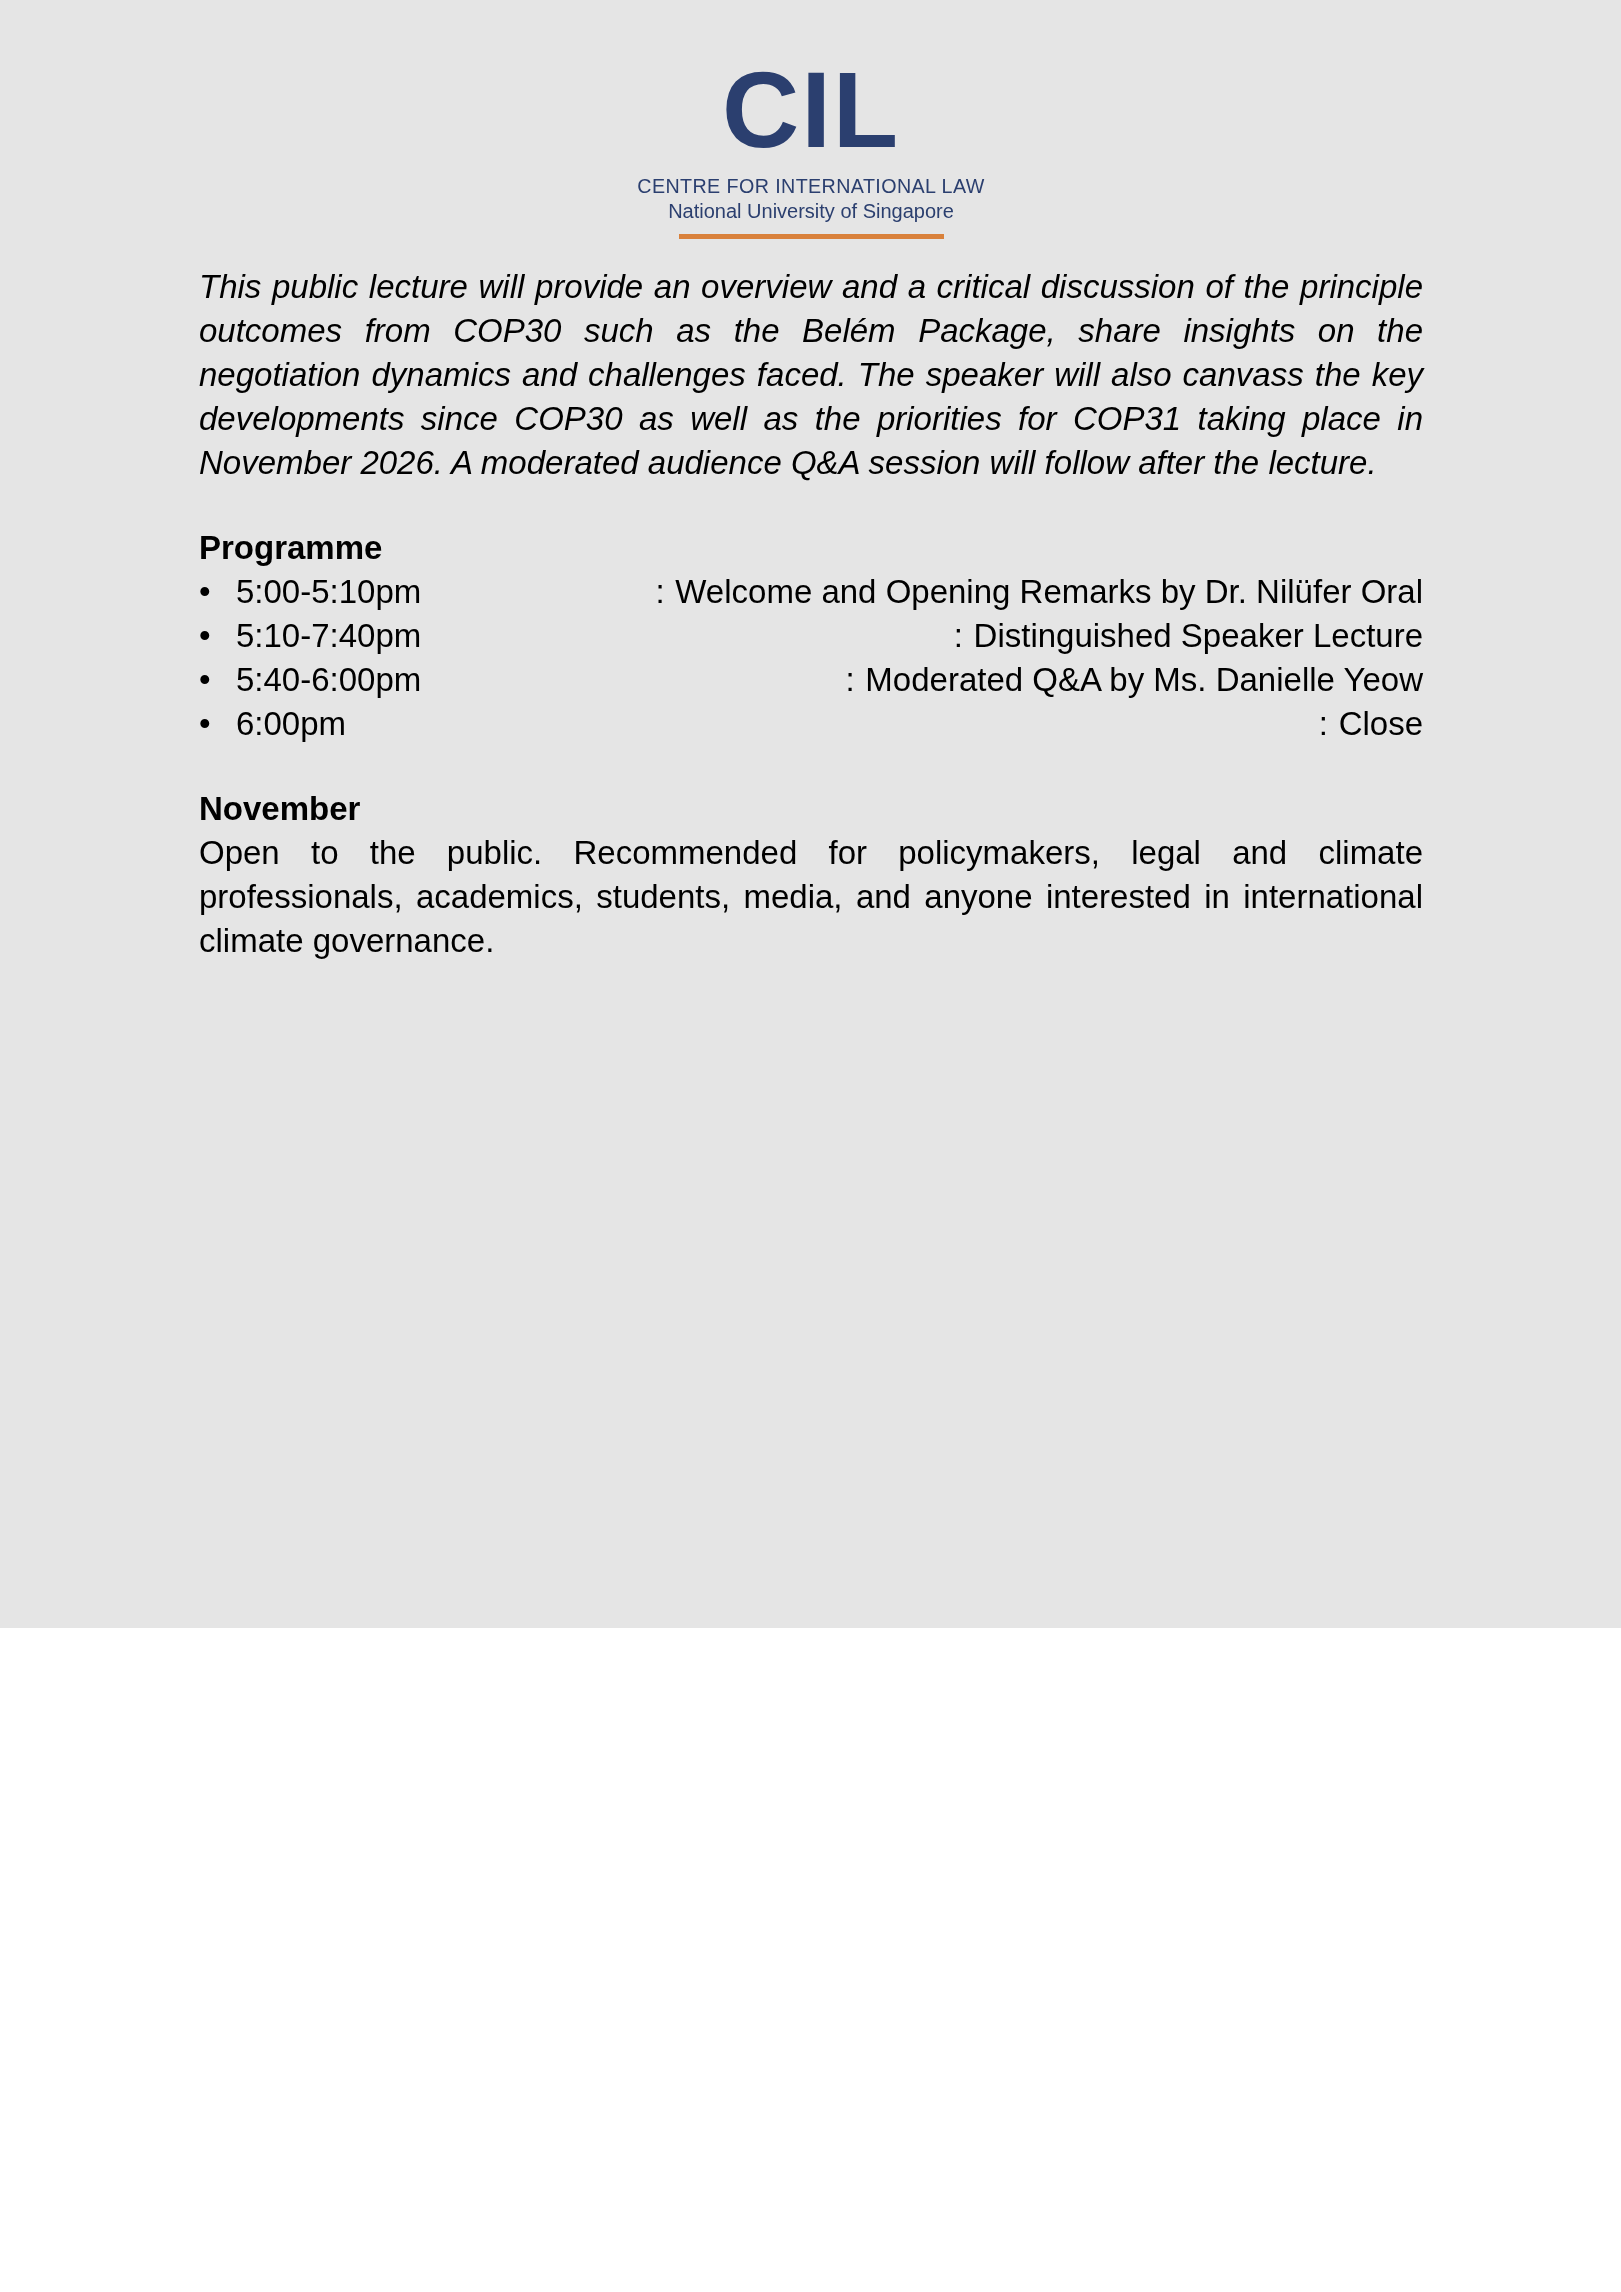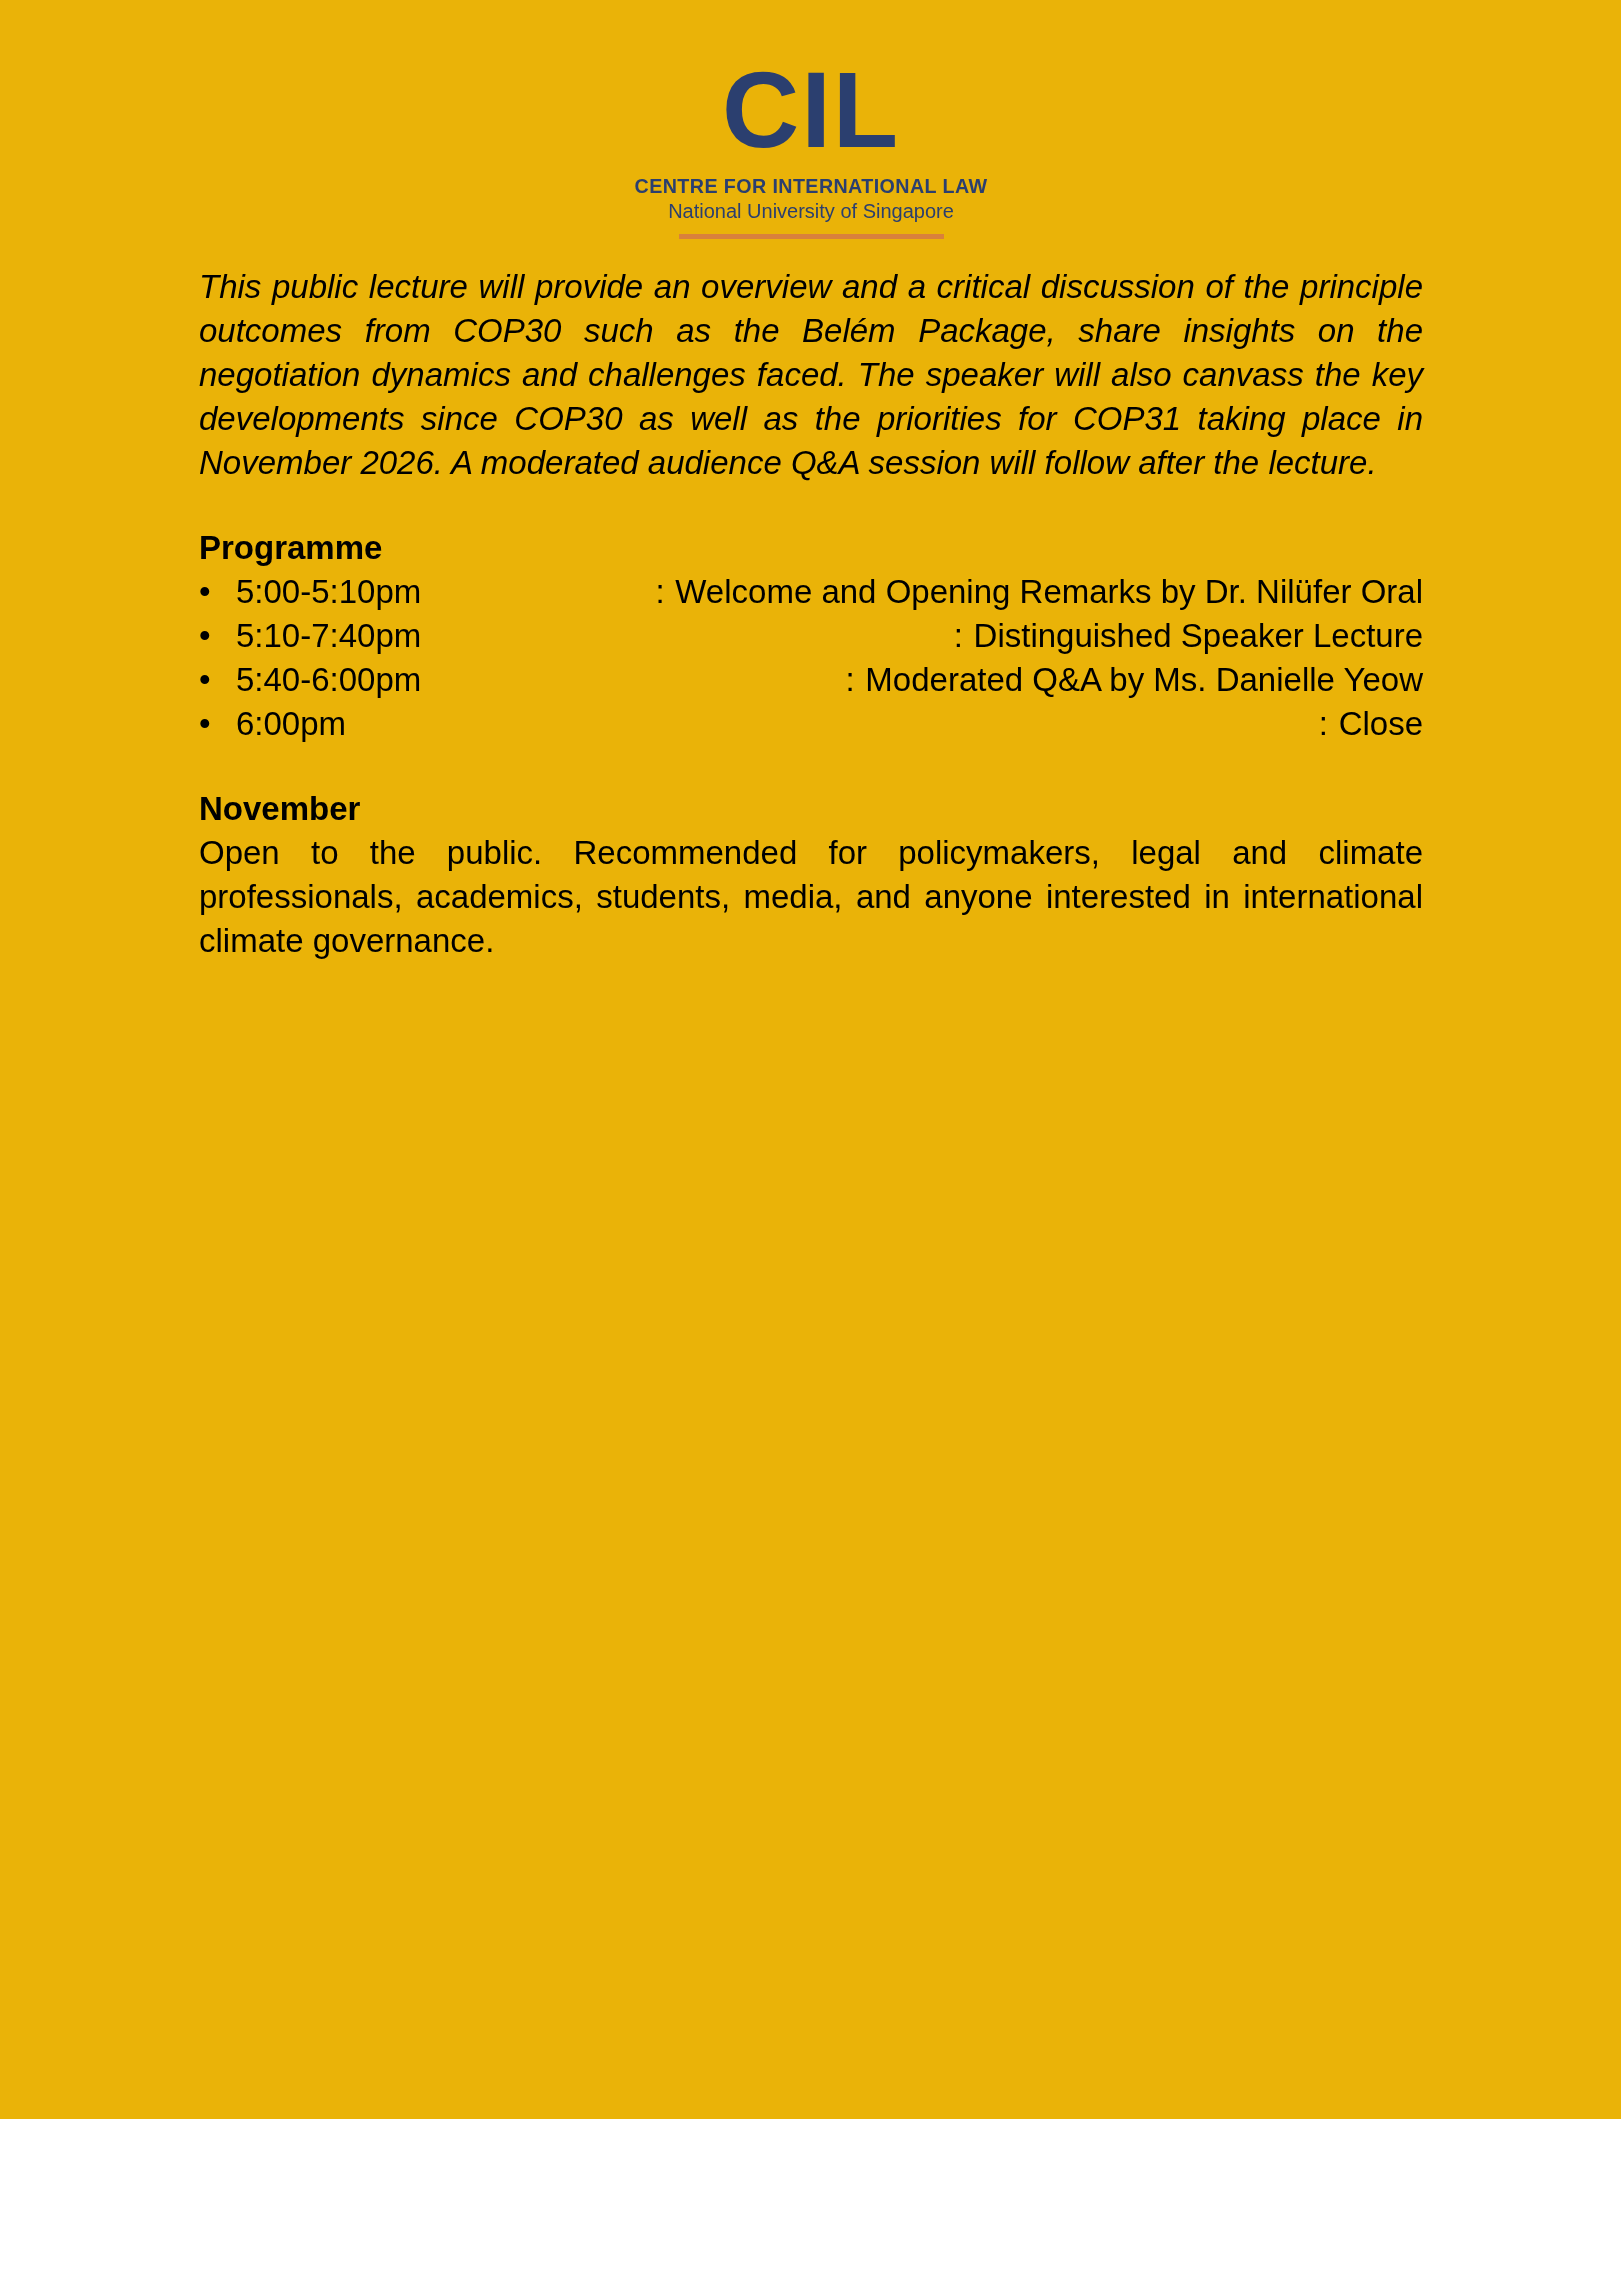--- a/index.html
+++ b/index.html
@@ -1,40 +1,40 @@
 <!DOCTYPE html>
 <html style="font-size:14.3px"><head>
 <meta charset="utf-8">
 <style>
   html, body { margin: 0; padding: 0; background: #ffffff; }
   .page {
     position: relative;
     width: 1622px;
-    height: 2119px;
-    background: #eab308;
+    height: 1628px;
+    background: #e5e5e5;
     font-family: "Liberation Sans", sans-serif;
     color: #000000;
     overflow: hidden;
   }
   
   .logo {
     padding-top: 57px;
     text-align: center;
   }
   .logo-acronym {
     font-size: 107px;
     font-weight: bold;
     line-height: 1.0;
     letter-spacing: 1.8px;
     color: #2b3f6f;
   }
   .logo-name {
     margin-top: 10.7px;
     font-size: 19.7px;
-    font-weight: bold;
+    font-weight: normal;
     letter-spacing: 0.4px;
     color: #2b3f6f;
   }
   .logo-univ {
     margin-top: 2.7px;
     font-size: 20px;
     color: #2b3f6f;
   }
   .logo-rule {
     width: 265px;

